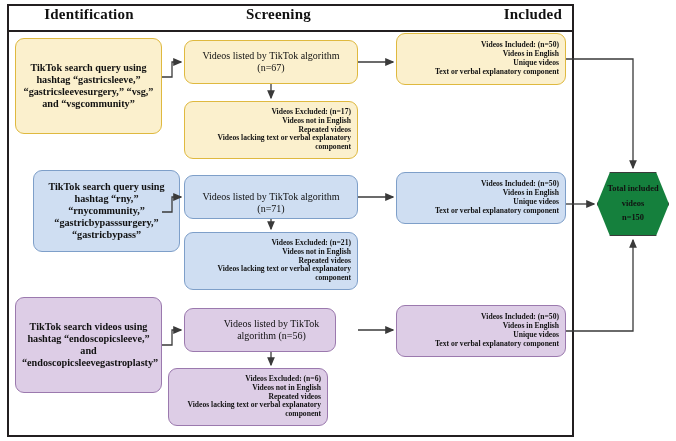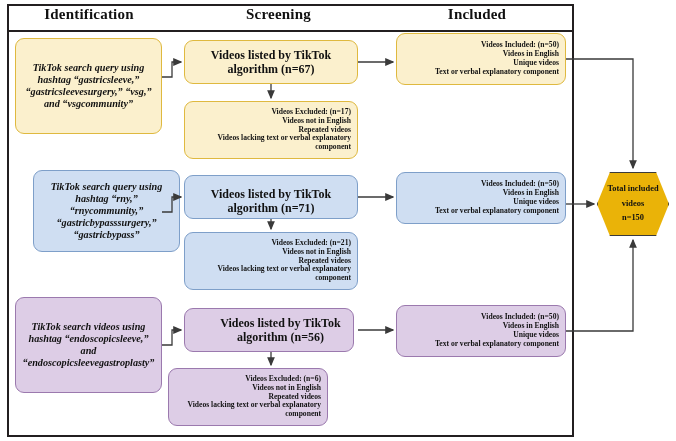--- a/index.html
+++ b/index.html
@@ -37,21 +37,21 @@
     top:6px;
     font-size:15px;
     font-weight:bold;
     color:#111;
     text-align:center;
     letter-spacing:.2px;
     white-space:nowrap;
   }
   #head-identification{ left:14px;  width:150px; }
   #head-screening    { left:196px; width:165px; }
-  #head-included     { left:392px; width:170px; }
+  #head-included     { left:392px; width:170px;text-align:right; }
 
   
   .box{
     position:absolute;
     box-sizing:border-box;
     border-radius:9px;
     display:flex;
     align-items:center;
     justify-content:center;
     text-align:center;
@@ -60,48 +60,48 @@
     color:#111;
   }
   .box .txt{ display:block; width:100%; }
 
   
   .c-yellow{ background:#fbf0cd; border:1.6px solid #dfb93f; }
   .c-blue  { background:#cfdef2; border:1.6px solid #7e9fc9; }
   .c-purple{ background:#ddcde6; border:1.6px solid #9b79ae; }
 
   
-  .t-query{ font-size:10.2px; font-weight:bold; font-style:italic; }
-  .t-line { font-size:12px; font-weight:bold; }
+  .t-query{ font-size:10.2px; font-weight:bold; }
+  .t-line { font-size:10px; font-weight:normal; }
   .t-multi{ font-size:7.6px; font-weight:bold;text-align:right; }
 
   
   #box-id-1{ left:15px; top:38px;  width:147px; height:96px; }
   #box-id-2{ left:33px; top:170px; width:147px; height:82px; }
   #box-id-3{ left:15px; top:297px; width:147px; height:96px; }
 
   
   #box-scr-1{ left:184px; top:40px;  width:174px; height:44px; }
   #box-exc-1{ left:184px; top:101px; width:174px; height:58px; }
   #box-scr-2{ left:184px; top:175px; width:174px; height:44px;align-items:flex-end; }
   #box-exc-2{ left:184px; top:232px; width:174px; height:58px; }
-  #box-scr-3{ left:184px; top:308px; width:170px; height:44px;padding-left:29px; }
+  #box-scr-3{ left:184px; top:308px; width:152px; height:44px;padding-left:29px; }
   #box-exc-3{ left:168px; top:368px; width:160px; height:58px; }
 
   
   #box-inc-1{ left:396px; top:33px;  width:170px; height:52px; }
   #box-inc-2{ left:396px; top:172px; width:170px; height:52px; }
   #box-inc-3{ left:396px; top:305px; width:170px; height:52px; }
 
   
   #box-total{
     position:absolute;
     left:597px; top:172px;
     width:72px; height:64px;
-    background:#eab308;
+    background:#15803d;
     border:1.4px solid #3a3a3a;
     box-sizing:border-box;
     -webkit-clip-path:polygon(18% 0,82% 0,100% 50%,82% 100%,18% 100%,0 50%);
     clip-path:polygon(18% 0,82% 0,100% 50%,82% 100%,18% 100%,0 50%);
     display:flex;flex-direction:column;
     align-items:center;justify-content:center;
     text-align:center;
     font-size:8.4px;font-weight:bold;color:#111;
     line-height:1.75;
   }

